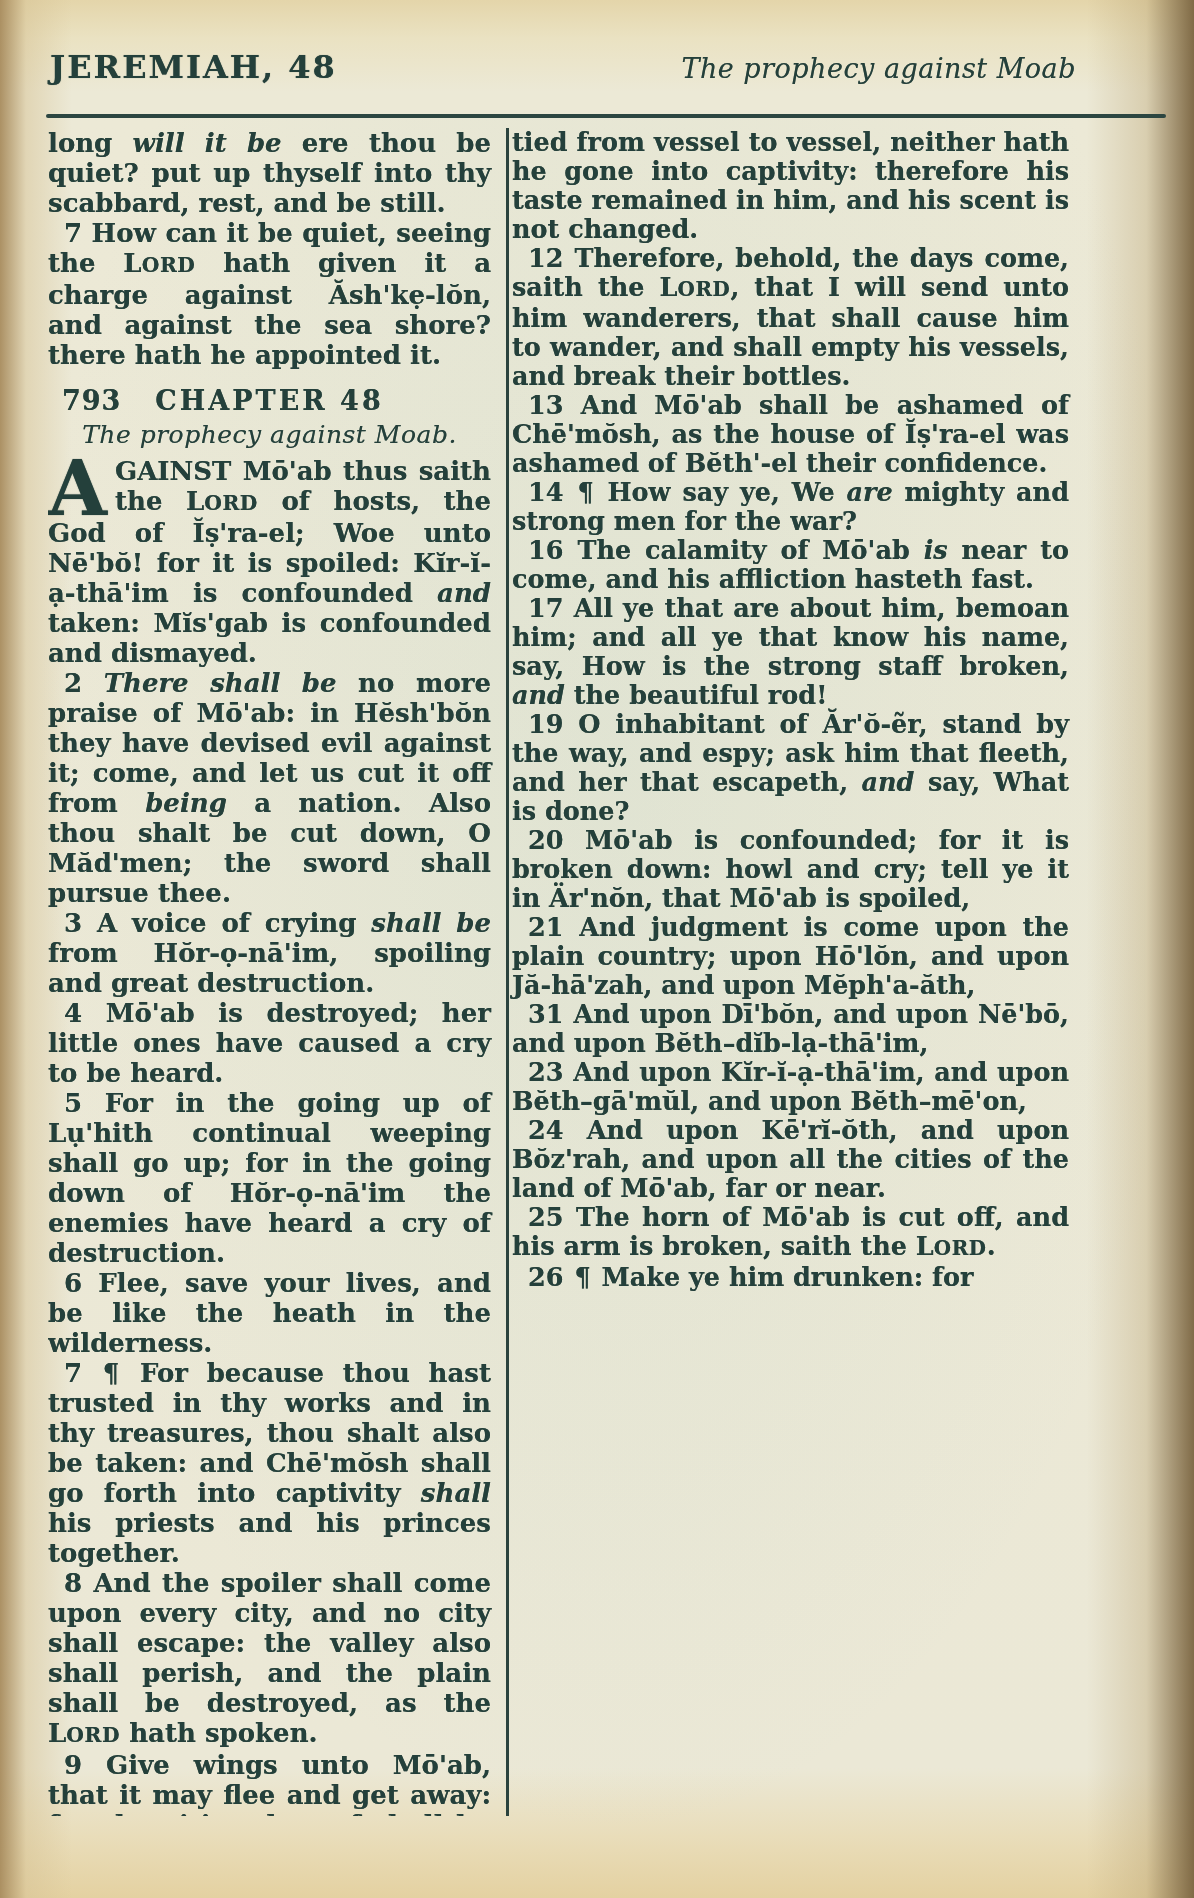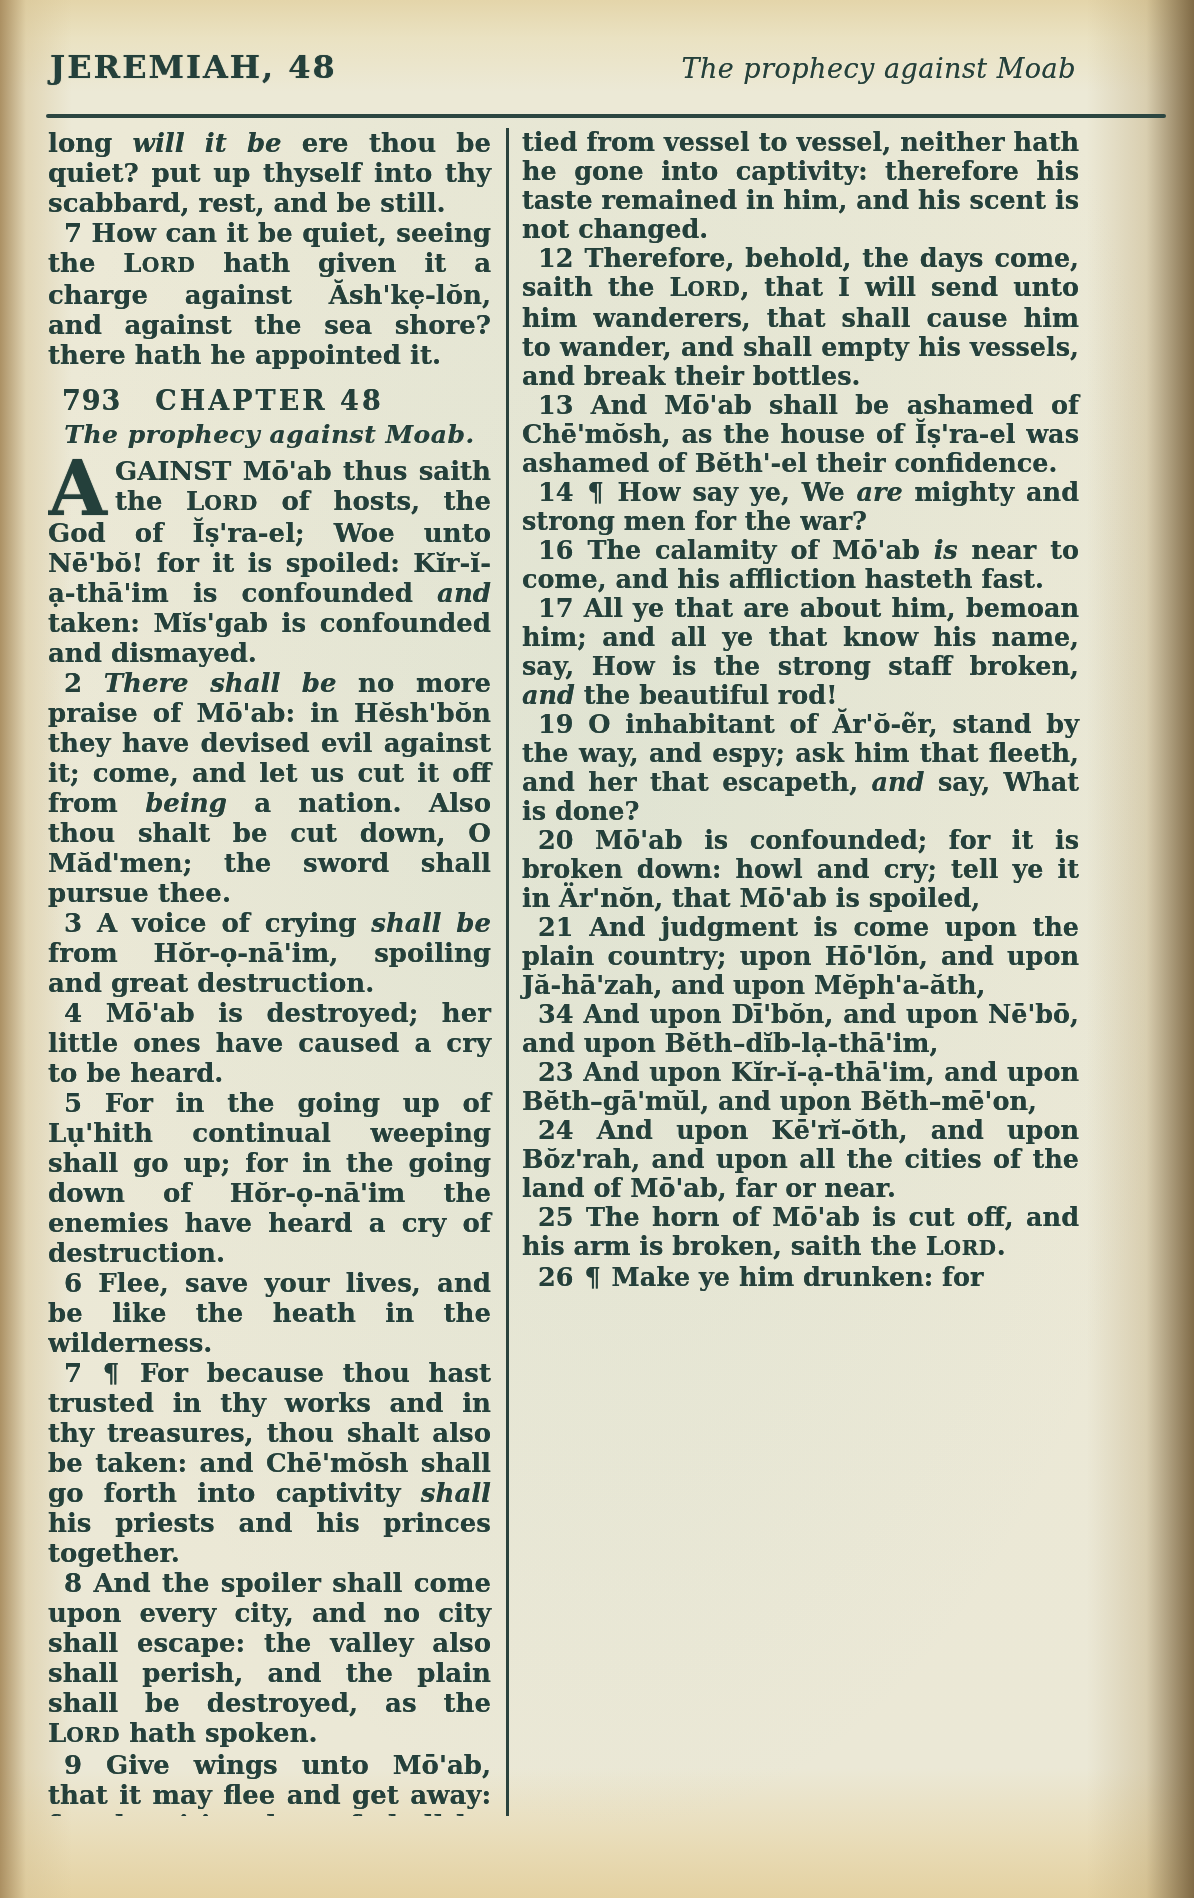--- a/index.html
+++ b/index.html
@@ -19,32 +19,32 @@
   .running-head{font-size:27px;font-style:italic;letter-spacing:.5px;
                 text-shadow:0 0 .6px rgba(30,54,50,.6);}
   .rule{position:absolute;top:114px;left:46px;width:1120px;height:0;
         border-top:4px solid #2c4641;border-radius:2px;}
   .columns{position:absolute;top:128px;left:48px;width:1118px;height:1688px;
            overflow:hidden;display:flex;}
   .col{text-align:justify;text-shadow:0 0 .6px rgba(32,57,52,.75);font-weight:bold;}
   .col p{margin:0;}
   .col-left{width:443px;font-size:26px;line-height:30px;}
   .col-divider{width:3px;background:#2b433e;margin-left:15px;flex:none;}
-  .col-right{width:557px;font-size:25.5px;line-height:29px;padding-left:13px;}
+  .col-right{width:557px;font-size:25.5px;line-height:29px;padding-left:3px;}
   .verse{text-indent:16px;}
   .cont{text-indent:0;}
   .vnum{font-weight:bold;}
   .lord{font-weight:bold;}
   .lord span{font-size:.78em;letter-spacing:.6px;}
   .pilcrow{padding:0 2px;}
   i{font-style:italic;}
   .chapter-head{position:relative;text-align:center;font-weight:bold;
                 font-size:27px;letter-spacing:3px;margin:16px 0 4px;text-indent:0;}
   .chapter-ref{position:absolute;left:14px;letter-spacing:1px;}
-  .chapter-sub{text-align:center;font-style:italic;font-weight:bold;
+  .chapter-sub{text-align:center;font-style:italic;font-weight:normal;
                font-size:25px;letter-spacing:.5px;margin-bottom:6px;text-indent:0;
                text-shadow:0 0 .5px rgba(32,57,52,.6);}
   .verse1{text-indent:0;}
   .dropcap{float:left;font-size:76px;line-height:58px;font-weight:bold;
            padding:4px 8px 0 0;text-shadow:0 0 1px rgba(32,57,52,.8);}
   .page-number{position:absolute;top:1933px;left:474px;font-size:38px;
                font-weight:bold;letter-spacing:5px;
                text-shadow:0 0 .7px rgba(30,54,50,.8);font-family:Liberation Serif, serif;}
 </style>
 </head>
@@ -95,21 +95,21 @@
       <p class="cont">tied from vessel to vessel, neither hath he gone into captivity: therefore his taste remained in him, and his scent is not changed.</p>
       <div>
           <p class="verse"><span class="vnum">12</span> Therefore, behold, the days come, saith the <span class="lord">L<span>ORD</span></span>, that I will send unto him wanderers, that shall cause him to wander, and shall empty his vessels, and break their bottles.</p>
           <p class="verse"><span class="vnum">13</span> And Mō'ab shall be ashamed of Chē'mŏsh, as the house of Ĭṣ'ra-el was ashamed of Bĕth'-el their confidence.</p>
           <p class="verse"><span class="vnum">14</span> <span class="pilcrow">¶</span> How say ye, We <i>are</i> mighty and strong men for the war?</p>
           <p class="verse"><span class="vnum">16</span> The calamity of Mō'ab <i>is</i> near to come, and his affliction hasteth fast.</p>
           <p class="verse"><span class="vnum">17</span> All ye that are about him, bemoan him; and all ye that know his name, say, How is the strong staff broken, <i>and</i> the beautiful rod!</p>
           <p class="verse"><span class="vnum">19</span> O inhabitant of Ăr'ŏ-ẽr, stand by the way, and espy; ask him that fleeth, and her that escapeth, <i>and</i> say, What is done?</p>
           <p class="verse"><span class="vnum">20</span> Mō'ab is confounded; for it is broken down: howl and cry; tell ye it in Är'nŏn, that Mō'ab is spoiled,</p>
           <p class="verse"><span class="vnum">21</span> And judgment is come upon the plain country; upon Hō'lŏn, and upon Jă-hā'zah, and upon Mĕph'a-ăth,</p>
-          <p class="verse"><span class="vnum">34</span> And upon Dī'bŏn, and upon Nē'bō, and upon Bĕth–dĭb-lạ-thā'im,</p>
+          <p class="verse"><span class="vnum">31</span> And upon Dī'bŏn, and upon Nē'bō, and upon Bĕth–dĭb-lạ-thā'im,</p>
           <p class="verse"><span class="vnum">23</span> And upon Kĭr-ĭ-ạ-thā'im, and upon Bĕth–gā'mŭl, and upon Bĕth–mē'on,</p>
           <p class="verse"><span class="vnum">24</span> And upon Kē'rĭ-ŏth, and upon Bŏz'rah, and upon all the cities of the land of Mō'ab, far or near.</p>
           <p class="verse"><span class="vnum">25</span> The horn of Mō'ab is cut off, and his arm is broken, saith the <span class="lord">L<span>ORD</span></span>.</p>
           <p class="verse"><span class="vnum">26</span> <span class="pilcrow">¶</span> Make ye him drunken: for</p>
         </div>
     </div>
   </div>
 
   <div class="page-number">846</div>
 </div>

